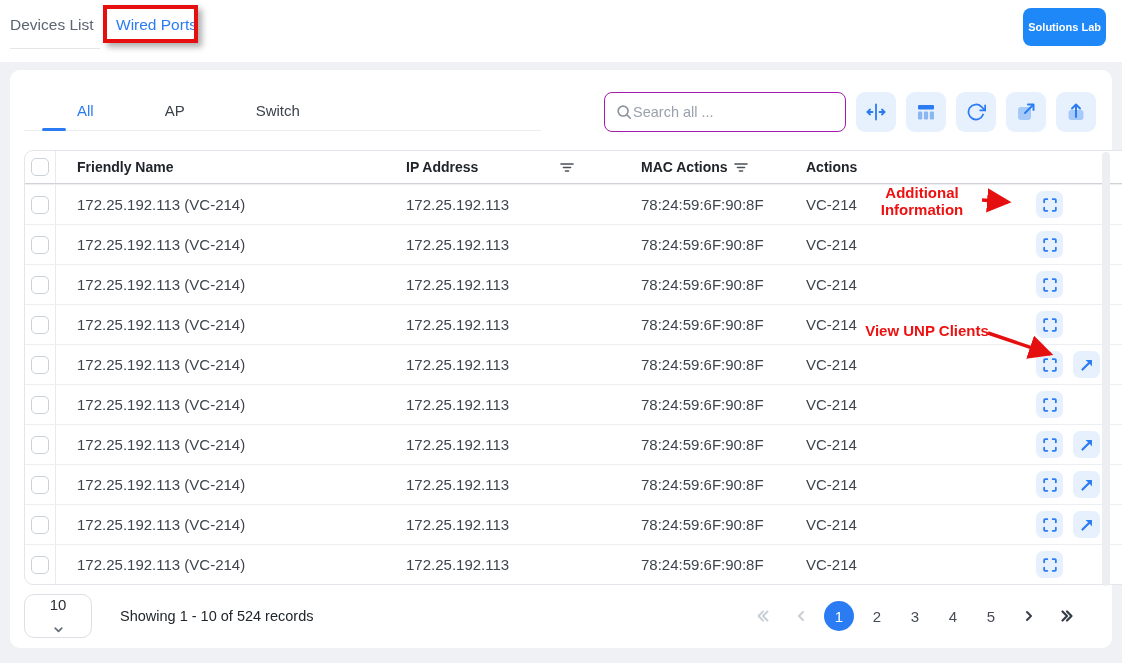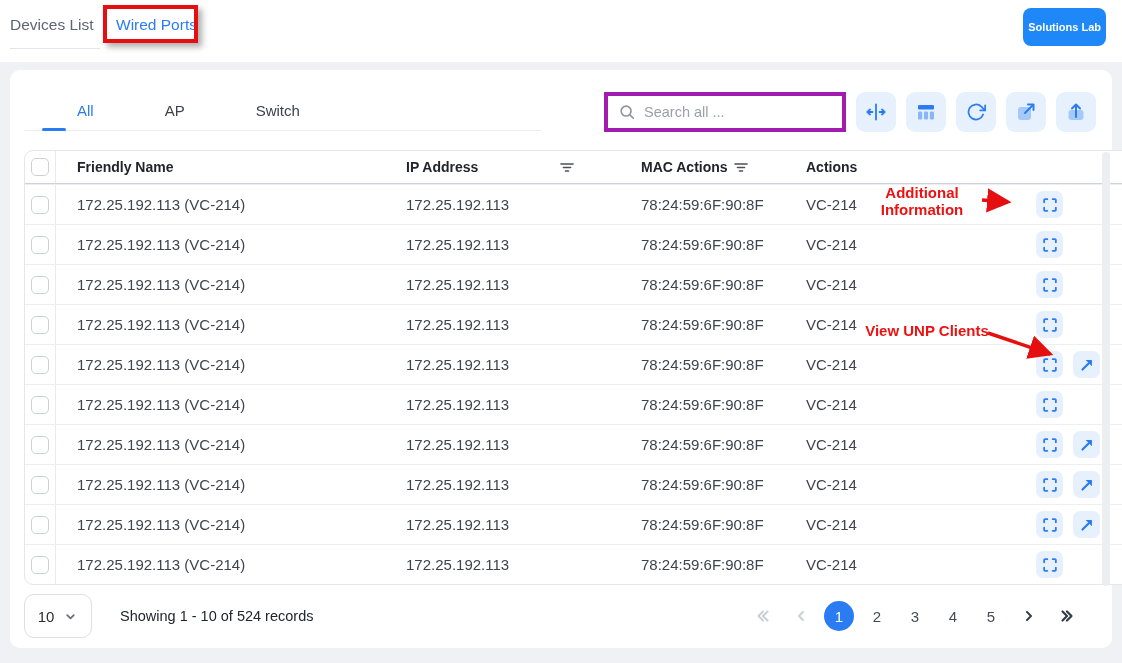--- a/index.html
+++ b/index.html
@@ -17,22 +17,22 @@
 
   
   .card { position:absolute; left:10px; top:70px; width:1102px; height:578px; background:#fff; border-radius:10px; }
 
   .filter-tabs { position:absolute; left:26px; top:32px; display:flex; gap:30px; font-size:15px; }
   .ftab { color:#3b424c; cursor:pointer; padding-bottom:12px;margin-left:41px; }
   .ftab.active { color:#2b7cf2; }
   .ftabs-underline { position:absolute; left:14px; top:60px; width:517px; height:1px; background:#ebedf0; }
   .ftab-active-bar { position:absolute; left:32px; top:58px; width:24px; height:3px; background:#2b7cf2; border-radius:2px; }
 
-  .search-wrap { position:absolute; left:594px; top:22px; width:242px; height:40px; border:4px solid #a21caf;
-    border-radius:0; background:#fff; display:flex; align-items:center; padding:0 10px; gap:8px; }
+  .search-wrap { position:absolute; left:594px; top:22px; width:242px; height:40px; border:1px solid #a21caf;
+    border-radius:8px; background:#fff; display:flex; align-items:center; padding:0 10px; gap:0; }
   .search-wrap input { border:none; outline:none; flex:1; font-size:14.5px; color:#333; font-family:"Liberation Sans",sans-serif; }
   .search-wrap input::placeholder { color:#9aa1ab; }
 
   .toolbtns { position:absolute; left:846px; top:22px; display:flex; gap:10px; }
   .toolbtn { width:40px; height:40px; background:#e7f0fd; border:none; border-radius:9px; display:flex;
     align-items:center; justify-content:center; cursor:pointer; }
 
   
   .tablebox { position:absolute; left:14px; top:80px; width:1108px; border:1px solid #e3e6ea; border-radius:9px; overflow:hidden; background:#fff; }
   .trow, .thead { display:grid; grid-template-columns:31px 325px 210px 170px 230px 1fr; align-items:center; }
@@ -48,21 +48,21 @@
   .c-act { padding-left:45px; display:flex; align-items:center; gap:10px; }
   .filter-ic { cursor:pointer; display:flex; }
   .actbtn { width:27px; height:27px; border:none; border-radius:7px; background:#e7f0fd; display:flex;
     align-items:center; justify-content:center; cursor:pointer; }
 
   .vscroll { position:absolute; left:1092px; top:82px; width:8px; height:434px; background:#eceef1; border-radius:4px; }
 
   
   .pagerow { position:absolute; left:14px; top:522px; width:1072px; height:48px; display:flex; align-items:center; }
   .pgsize { width:68px; height:44px; border:1px solid #dce0e6; border-radius:10px; display:flex; align-items:center;
-    justify-content:center; gap:9px; font-size:15px; color:#2a2f36; cursor:pointer; background:#fff; }
+    justify-content:center; gap:9px; font-size:15px; color:#2a2f36; cursor:pointer; background:#fff;flex-direction:column; }
   .summary { margin-left:28px; font-size:14.5px; color:#21262c; }
   .pager { margin-left:auto; margin-right:14px; display:flex; align-items:center; gap:8px; }
   .pgbtn { width:30px; height:30px; display:flex; align-items:center; justify-content:center; font-size:15px;
     color:#454c55; cursor:pointer; border-radius:50%; background:transparent; border:none; font-family:"Liberation Sans",sans-serif; }
   .pgbtn.current { background:#2b7cf2; color:#fff; }
 
   
   .annot-box { position:absolute; left:103px; top:5px; width:95px; height:38px; border:4px solid #e50f0f;
     box-shadow:4px 4px 6px rgba(110,110,110,.55); pointer-events:none; }
   .annot-text { position:absolute; color:#ee1111; font-weight:bold; font-size:15px; line-height:17px; pointer-events:none;text-align:center; }

